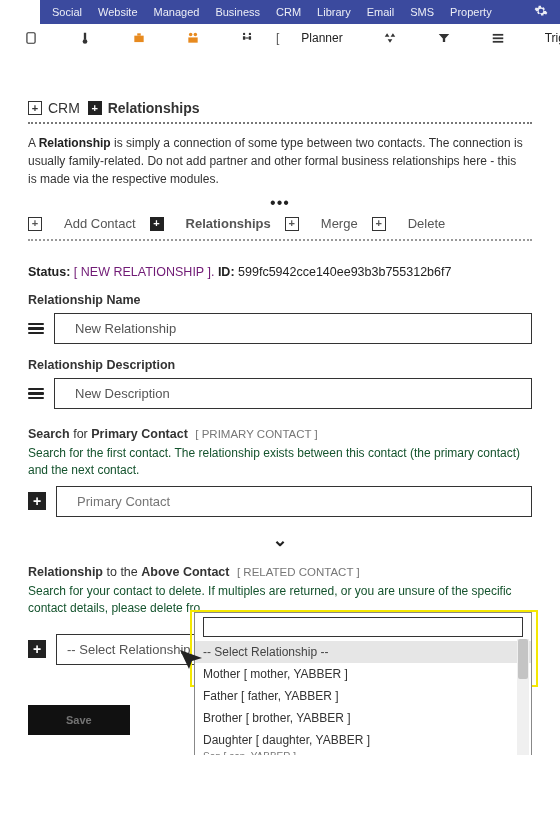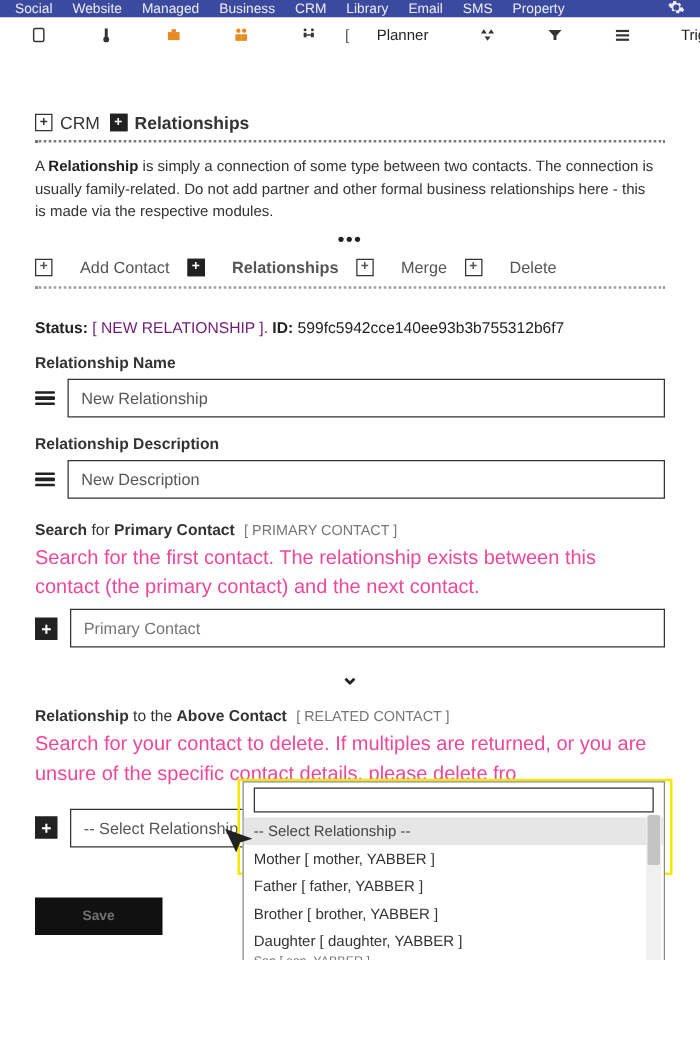--- a/index.html
+++ b/index.html
@@ -1,17 +1,17 @@
 <!DOCTYPE html>
 <html><head>
 <meta charset="utf-8">
 <style>
   * { box-sizing: border-box; margin: 0; padding: 0; }
   body { font-family: Arial, Helvetica, sans-serif; font-size: 12px; width: 560px; background: #fff; color: #333; }
-  .topnav { background: #3b4a9e; color: #fff; height: 14px; display: flex; align-items: center; padding: 0 4px; font-size: 11px; overflow: hidden; }
+  .topnav { background: #3b4a9e; color: #fff; height: 24px; display: flex; align-items: center; padding: 0 4px; font-size: 11px; overflow: hidden; margin-left: 40px; }
   .topnav span { margin: 0 8px; opacity: 0.9; }
   .toolbar { background: #fff; height: 28px; display: flex; align-items: center; padding: 0 4px; font-size: 12px; color: #222; border-bottom: 0px solid #eee; flex-wrap: nowrap; overflow: hidden;}
   .toolbar .sep { margin: 0 2px; color: #555;}
   .toolbar .item { margin: 0 20px; cursor: pointer; display: inline-flex; align-items: center; text-align: right; }
   .toolbar svg { width: 14px; height: 14px; }
   .orange svg { fill: #e78a1f; }
   .content { padding: 8px 28px 20px 28px; }
   .dotline { border: none; border-top: 2px dotted #777; margin: 6px 0 10px 0; }
   .dotline2 { border: none; border-top: 2px dotted #999; margin: 8px 0 8px 0; }
   .section-head { display: flex; align-items: center; font-size: 14px; font-weight: normal; margin-top: 40px;}
@@ -23,23 +23,23 @@
   .center { text-align: center; font-size: 16px; letter-spacing: 1px; color: #222; margin: 4px 0 4px 0; }
   .action-row { display: flex; align-items: center; gap: 14px; font-size: 13px; color: #555; }
   .action-row .act { display: flex; align-items: center; gap: 16px;}
   .status { font-size: 12.5px; margin-top: 24px; color: #222;}
   .status .new { color: #701a75; }
   .field-label { font-size: 12.5px; font-weight: bold; margin-top: 14px; color: #333; }
   .field-sub { font-weight: normal; color: #333; }
   .input-row { display: flex; align-items: center; gap: 10px; margin-top: 6px;}
   .menu-icon { display: inline-flex; flex-direction: column; justify-content: center; gap: 2px; width:16px; height:14px;}
   .menu-icon div { height: 2.2px; background: #222; border-radius:1px;}
-  .text-input { flex: 1; border: 1.5px solid #333; padding: 7px 10px; font-size: 13px; color: #555; background: #fff;}
+  .text-input { flex: 1; border: 1.5px solid #333; padding: 7px 20px; font-size: 13px; color: #555; background: #fff;}
   .sub-sm { font-size: 11.5px; color: #777; margin-left: 4px; font-weight: normal;}
-  .helper { font-size: 16px; color: #ec4899; line-height: 1.45; margin-top: 4px;}
+  .helper { font-size: 12px; color: #14532d; line-height: 1.45; margin-top: 4px;}
   .plus-btn { display: inline-flex; width: 18px; height: 18px; background: #222; color: #fff; align-items: center; justify-content: center; font-size: 14px; font-weight: bold;}
   .plus-btn::before { content: "+"; }
   .chev { text-align: center; font-size: 18px; font-weight: bold; margin: 12px 0; color:#222;}
   .dropdown-wrap { position: relative; margin-top:16px;}
   .dropdown-highlight { position: absolute; top: -24px; left: 162px; right: -6px; bottom: -22px; border: 2px solid #f5e800; background: rgba(255,255,120,0.05); pointer-events: none;}
   .dropdown-box { position: absolute; top: -22px; left: 166px; right: 0; background: #fff; border: 1px solid #888; z-index: 5; font-size: 12px;}
   .dd-search { width: calc(100% - 16px); margin: 4px 8px; border:1.5px solid #333; height: 20px; padding: 0 4px;}
   .dd-opt { padding: 4px 8px; cursor: pointer; }
   .dd-opt.placeholder { background: #e6e6e6; color: #444;}
   .dd-opt.hover { background: #2a6fd6; color: #fff;}

